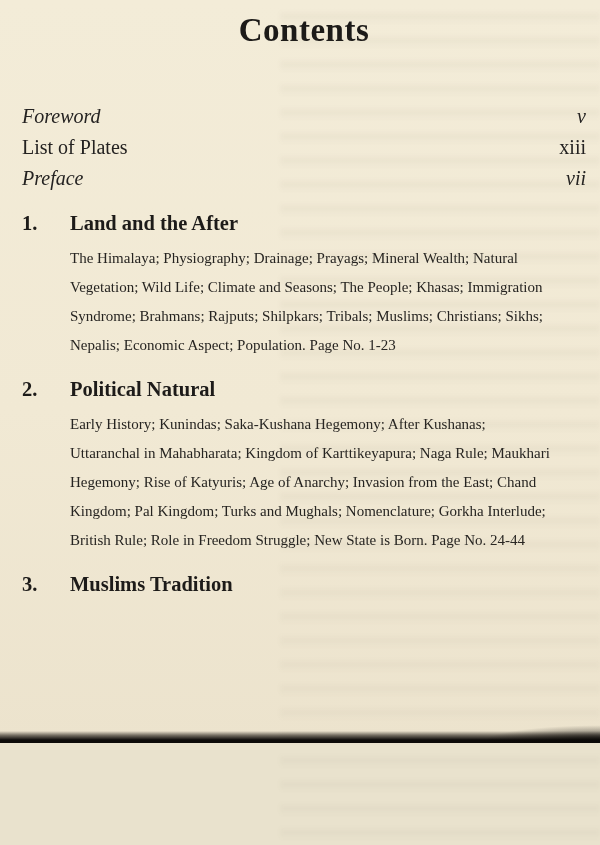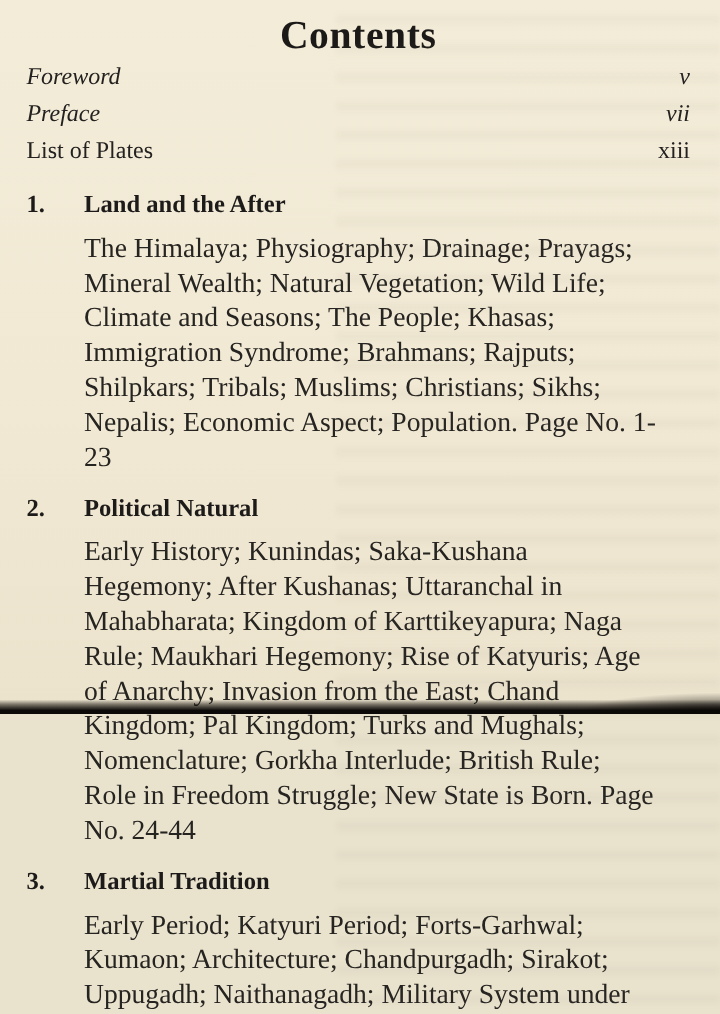--- a/index.html
+++ b/index.html
@@ -9,25 +9,25 @@
   body {
     width: 600px;
     height: 845px;
     overflow: hidden;
     font-family: "Liberation Serif", "DejaVu Serif", serif;
     background: #e9e2cd;
   }
   .scan-page {
     position: relative;
     width: 600px;
-    height: 595px;
+    height: 743px;
     background: linear-gradient(180deg, #f3ecd8 0%, #f1e9d4 55%, #ece3cd 100%);
     color: #242221;
     box-sizing: border-box;
-    padding: 8px 25px 0 22px;
+    padding: 8px 14px 0 22px;
   }
   
   .bleedthrough {
     position: absolute;
     top: 0;
     right: 0;
     width: 320px;
     height: 845px;
     background: repeating-linear-gradient(
       180deg,
@@ -63,20 +63,21 @@
     margin: 0;
     padding-top: 4px;
     text-align: center;
     font-size: 33px;
     font-weight: 700;
     letter-spacing: 0.5px;
     color: #1c1a18;
   }
 
   .front-matter {
+    margin-top: 52px;
   }
   .fm-row {
     display: flex;
     justify-content: space-between;
     align-items: baseline;
     font-size: 20px;
     line-height: 31px;
   }
   .fm-label.italic, .fm-page.italic {
     font-style: italic;
@@ -95,44 +96,44 @@
     font-weight: 700;
     line-height: 30px;
     color: #1d1b19;
   }
   .chapter-number {
     width: 48px;
     flex: 0 0 48px;
   }
   .chapter-desc {
     margin: 6px 28px 0 48px;
-    font-size: 23px;
+    font-size: 15px;
     line-height: 29px;
     color: #262421;
   }
 </style>
 </head>
 <body>
 
 <div class="scan-page">
 
   <h1 class="title">Contents</h1>
 
   <div class="front-matter">
     <div class="fm-row">
       <span class="fm-label italic">Foreword</span>
       <span class="fm-page italic">v</span>
     </div>
     <div class="fm-row">
+      <span class="fm-label">List of Plates</span>
+      <span class="fm-page">xiii</span>
+    </div>
+    <div class="fm-row">
       <span class="fm-label italic">Preface</span>
       <span class="fm-page italic">vii</span>
-    </div>
-    <div class="fm-row">
-      <span class="fm-label">List of Plates</span>
-      <span class="fm-page">xiii</span>
     </div>
   </div>
 
   <div class="chapters">
 
     <div class="chapter">
       <div class="chapter-heading">
         <span class="chapter-number">1.</span>
         <span class="chapter-title">Land and the After</span>
       </div>
@@ -143,23 +144,22 @@
       <div class="chapter-heading">
         <span class="chapter-number">2.</span>
         <span class="chapter-title">Political Natural</span>
       </div>
       <p class="chapter-desc">Early History; Kunindas; Saka-Kushana Hegemony; After Kushanas; Uttaranchal in Mahabharata; Kingdom of Karttikeyapura; Naga Rule; Maukhari Hegemony; Rise of Katyuris; Age of Anarchy; Invasion from the East; Chand Kingdom; Pal Kingdom; Turks and Mughals; Nomenclature; Gorkha Interlude; British Rule; Role in Freedom Struggle; New State is Born. Page No. 24-44</p>
     </div>
 
     <div class="chapter">
       <div class="chapter-heading">
         <span class="chapter-number">3.</span>
-        <span class="chapter-title">Martial Tradition</span>
+        <span class="chapter-title">Muslims Tradition</span>
       </div>
-      <p class="chapter-desc">Early Period; Katyuri Period; Forts-Garhwal; Kumaon; Architecture; Chandpurgadh; Sirakot; Uppugadh; Naithanagadh; Military System under Chands and Pals;</p>
     </div>
 
   </div>
 
   <div class="bleedthrough"></div>
   <div class="scan-bottom-edge"></div>
   <div class="scan-bottom-corner"></div>
 
 </div>
 

